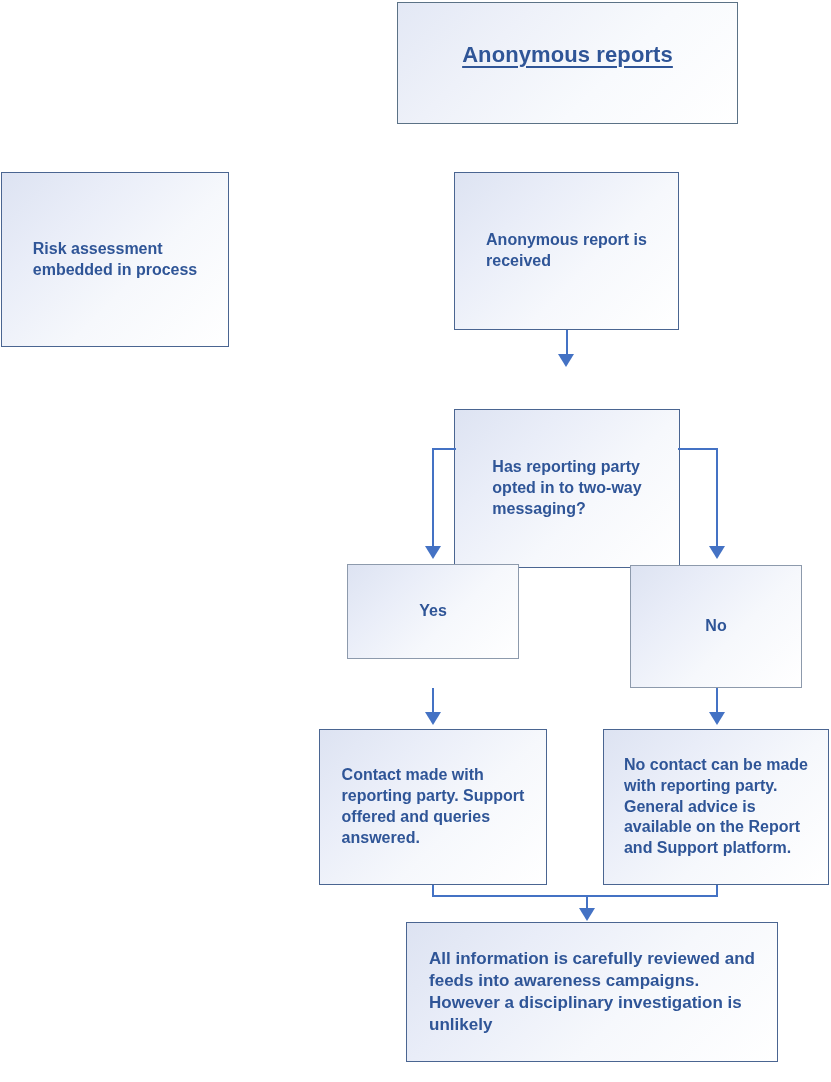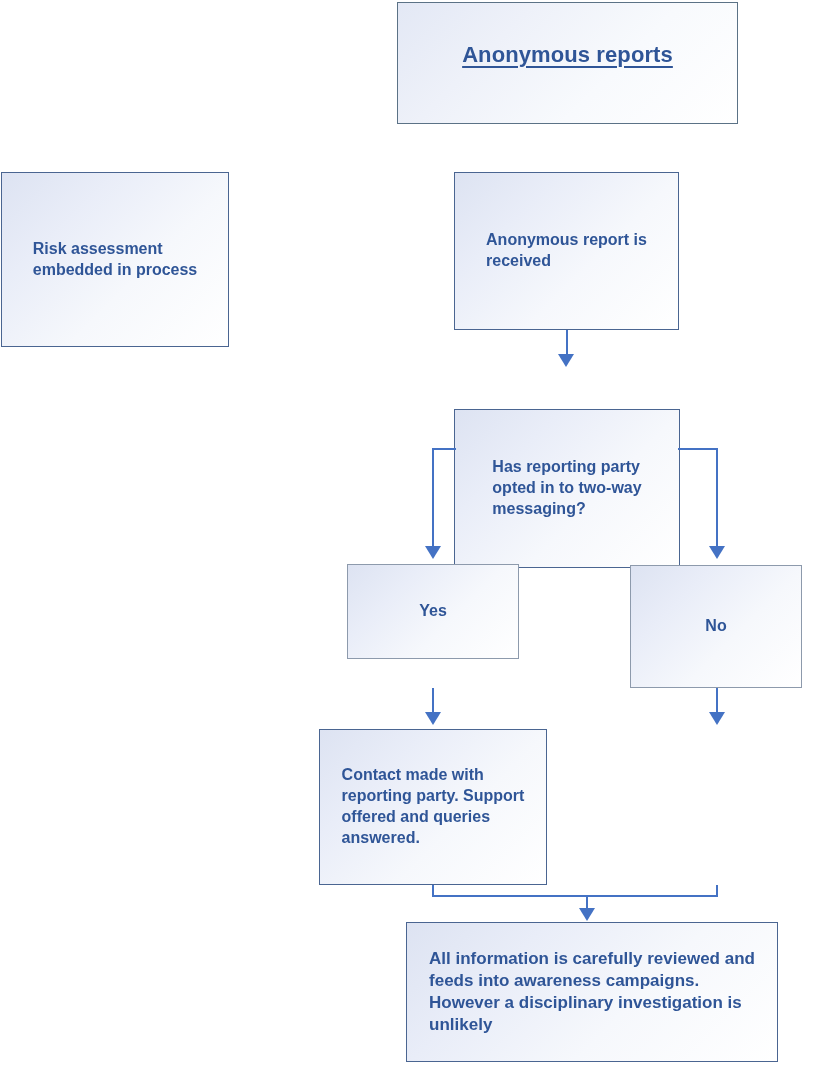--- a/index.html
+++ b/index.html
@@ -116,20 +116,27 @@
     <span class="txt">No</span>
   </div>
 
   <div class="box f16" style="left:319px; top:729px; width:228px; height:156px;">
     <span class="txt">Contact made with
 reporting party. Support
 offered and queries
 answered.</span>
   </div>
 
+  <div class="box f16" style="left:603px; top:729px; width:226px; height:156px;">
+    <span class="txt">No contact can be made
+with reporting party.
+General advice is
+available on the Report
+and Support platform.</span>
+  </div>
 
   <div class="box f17" style="left:406px; top:922px; width:372px; height:140px;">
     <span class="txt">All information is carefully reviewed and
 feeds into awareness campaigns.
 However a disciplinary investigation is
 unlikely</span>
   </div>
 
   <div class="ln v" style="left:566px; top:330px; height:26px;"></div>
   <div class="arrowhead" style="left:558px; top:354px;"></div>

